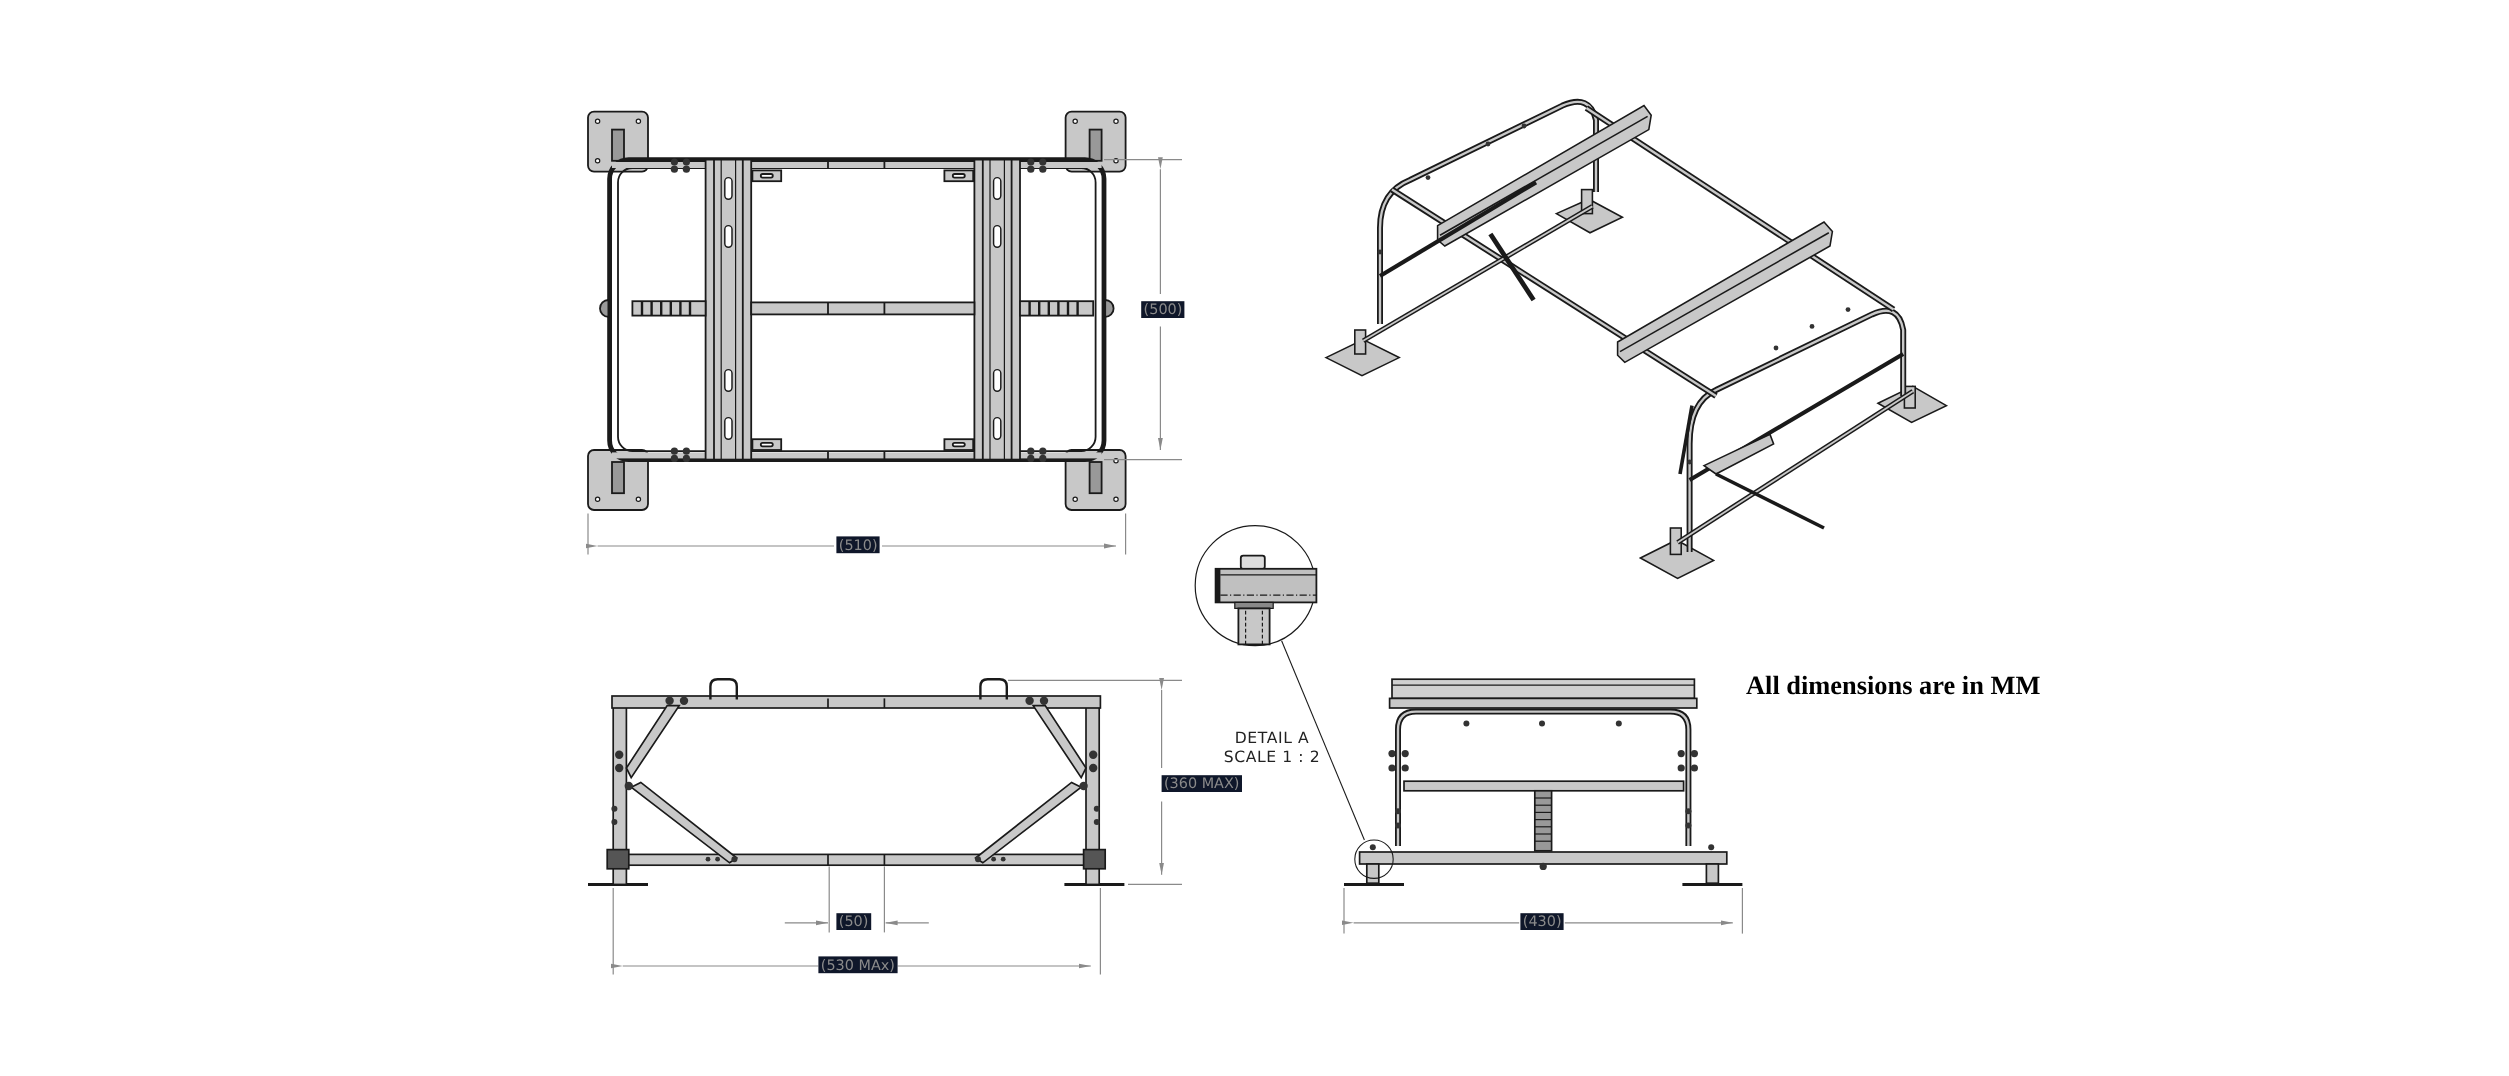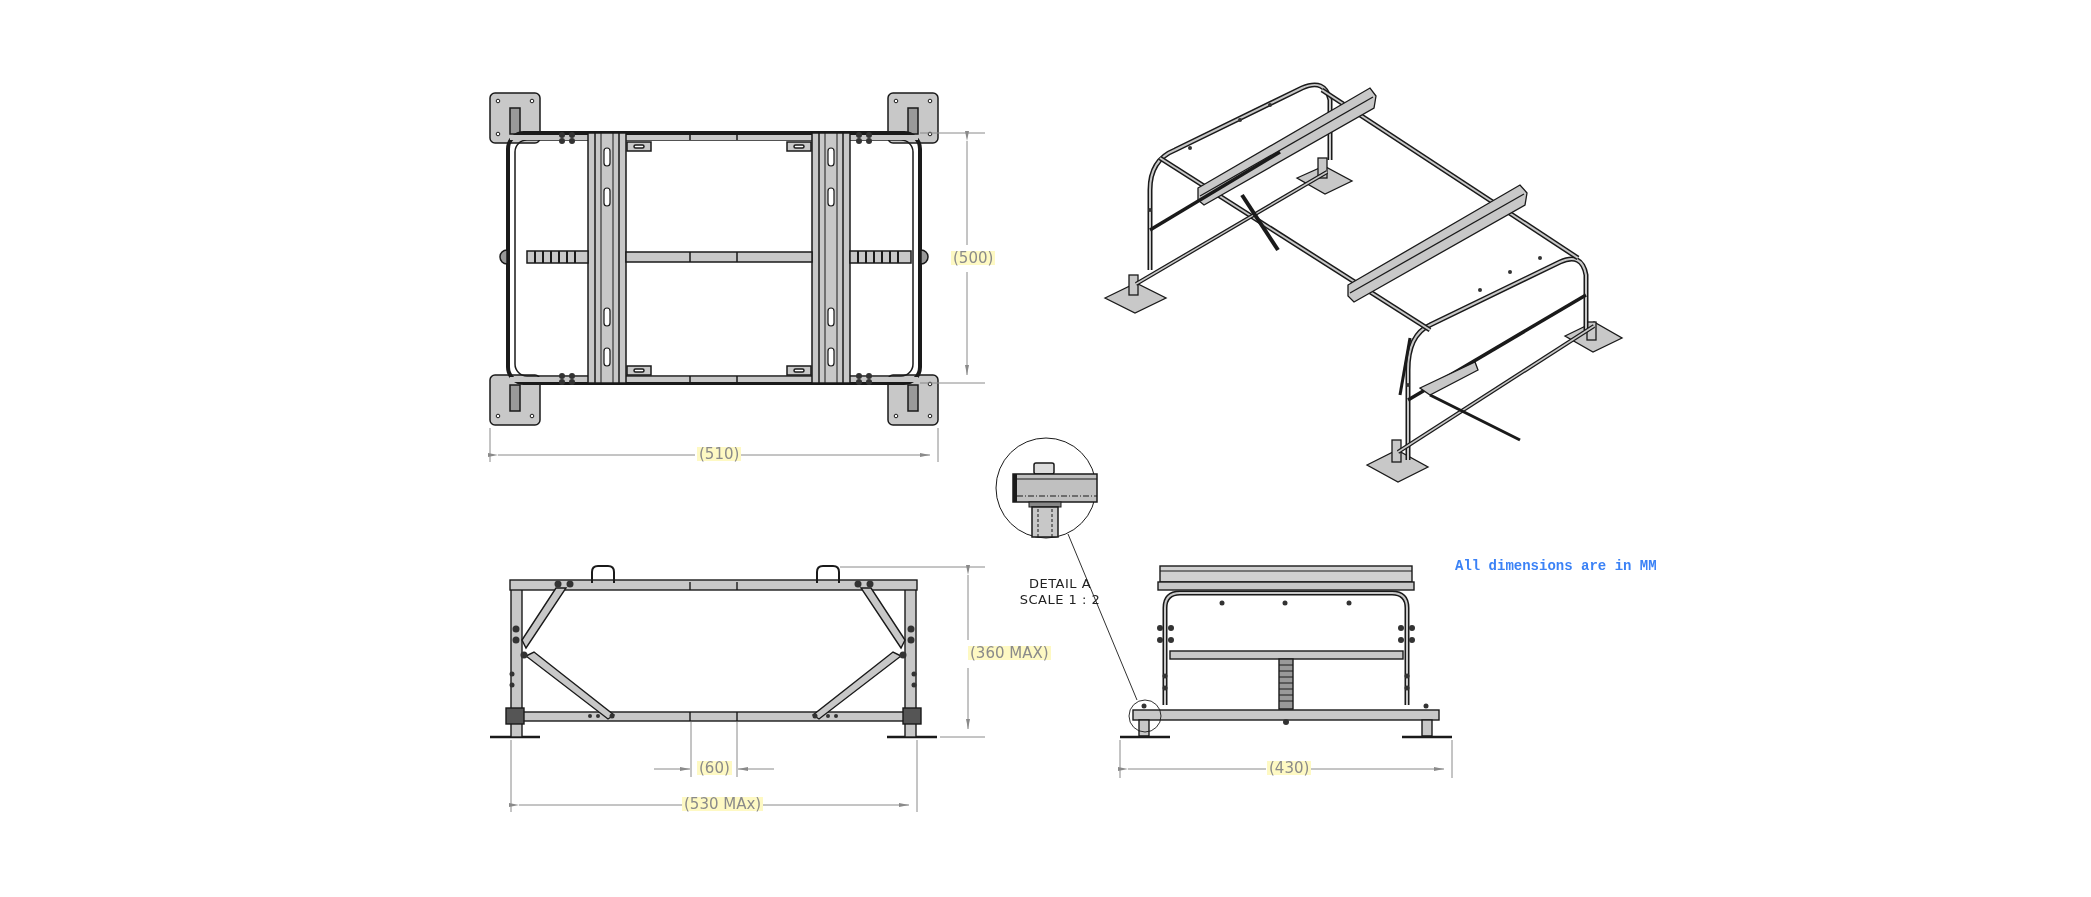--- a/index.html
+++ b/index.html
@@ -1,20 +1,20 @@
 <!DOCTYPE html>
 <html><head>
 <meta charset="utf-8">
 <style>
   html, body { margin: 0; padding: 0; background: #ffffff; }
   body { width: 2091px; height: 897px; position: relative; overflow: hidden; font-family: "DejaVu Sans", sans-serif; }
   svg.canvas { position: absolute; left: 0; top: 0; }
-  .dim-text { position: absolute; font-family: "DejaVu Sans", sans-serif; font-size: 15px; color: #8a8a8a; background: #fef9c3; padding: 0 2px; white-space: nowrap; line-height: 14px; }
-  .detail-label { position: absolute; font-family: "DejaVu Sans", sans-serif; font-size: 13px; color: #222; text-align: center; line-height: 16px; letter-spacing: 0.5px; }
-  .note { position: absolute; font-family: Liberation Mono, monospace; font-weight: bold; font-size: 14px; color: #3b82f6; white-space: nowrap; }
+  .dim-text { position: absolute; font-family: "DejaVu Sans", sans-serif; font-size: 12px; color: #8a8a8a; background: #0f172a; padding: 0 2px; white-space: nowrap; line-height: 14px; }
+  .detail-label { position: absolute; font-family: "DejaVu Sans", sans-serif; font-size: 13px; color: #222; text-align: center; line-height: 16px; letter-spacing: 0.5px; margin-top: 32px; }
+  .note { position: absolute; font-family: Liberation Serif, serif; font-weight: bold; font-size: 22px; color: #000000; white-space: nowrap; }
 </style>
 </head>
 <body>
 
 <svg class="canvas" width="2091" height="897" viewBox="0 0 2091 897" xmlns="http://www.w3.org/2000/svg">
   <defs>
     <marker id="arr" markerWidth="10" markerHeight="6" refX="10" refY="3" orient="auto">
       <path d="M0,1 L10,3 L0,5 Z" fill="#8a8a8a"></path>
     </marker>
   </defs>
@@ -334,21 +334,21 @@
     <line x1="1120" y1="740" x2="1120" y2="778"></line>
     <line x1="1452" y1="740" x2="1452" y2="778"></line>
     <line x1="1128" y1="769" x2="1266" y2="769" marker-start="url(#arr)"></line>
     <line x1="1304" y1="769" x2="1444" y2="769" marker-end="url(#arr)"></line>
   </g>
 </svg>
 
 <div class="dim-text" style="left:697px; top:447px;">(510)</div>
 <div class="dim-text" style="left:951px; top:251px;">(500)</div>
 <div class="dim-text" style="left:968px; top:646px;">(360 MAX)</div>
-<div class="dim-text" style="left:697px; top:761px;">(60)</div>
+<div class="dim-text" style="left:697px; top:761px;">(50)</div>
 <div class="dim-text" style="left:682px; top:797px;">(530 MAx)</div>
 <div class="dim-text" style="left:1267px; top:761px;">(430)</div>
 
 <div class="detail-label" style="left:1005px; top:576px; width:110px;">
   <div>DETAIL A</div>
   <div>SCALE 1 : 2</div>
 </div>
 
 <div class="note" style="left:1455px; top:558px;">All dimensions are in MM</div>
 

